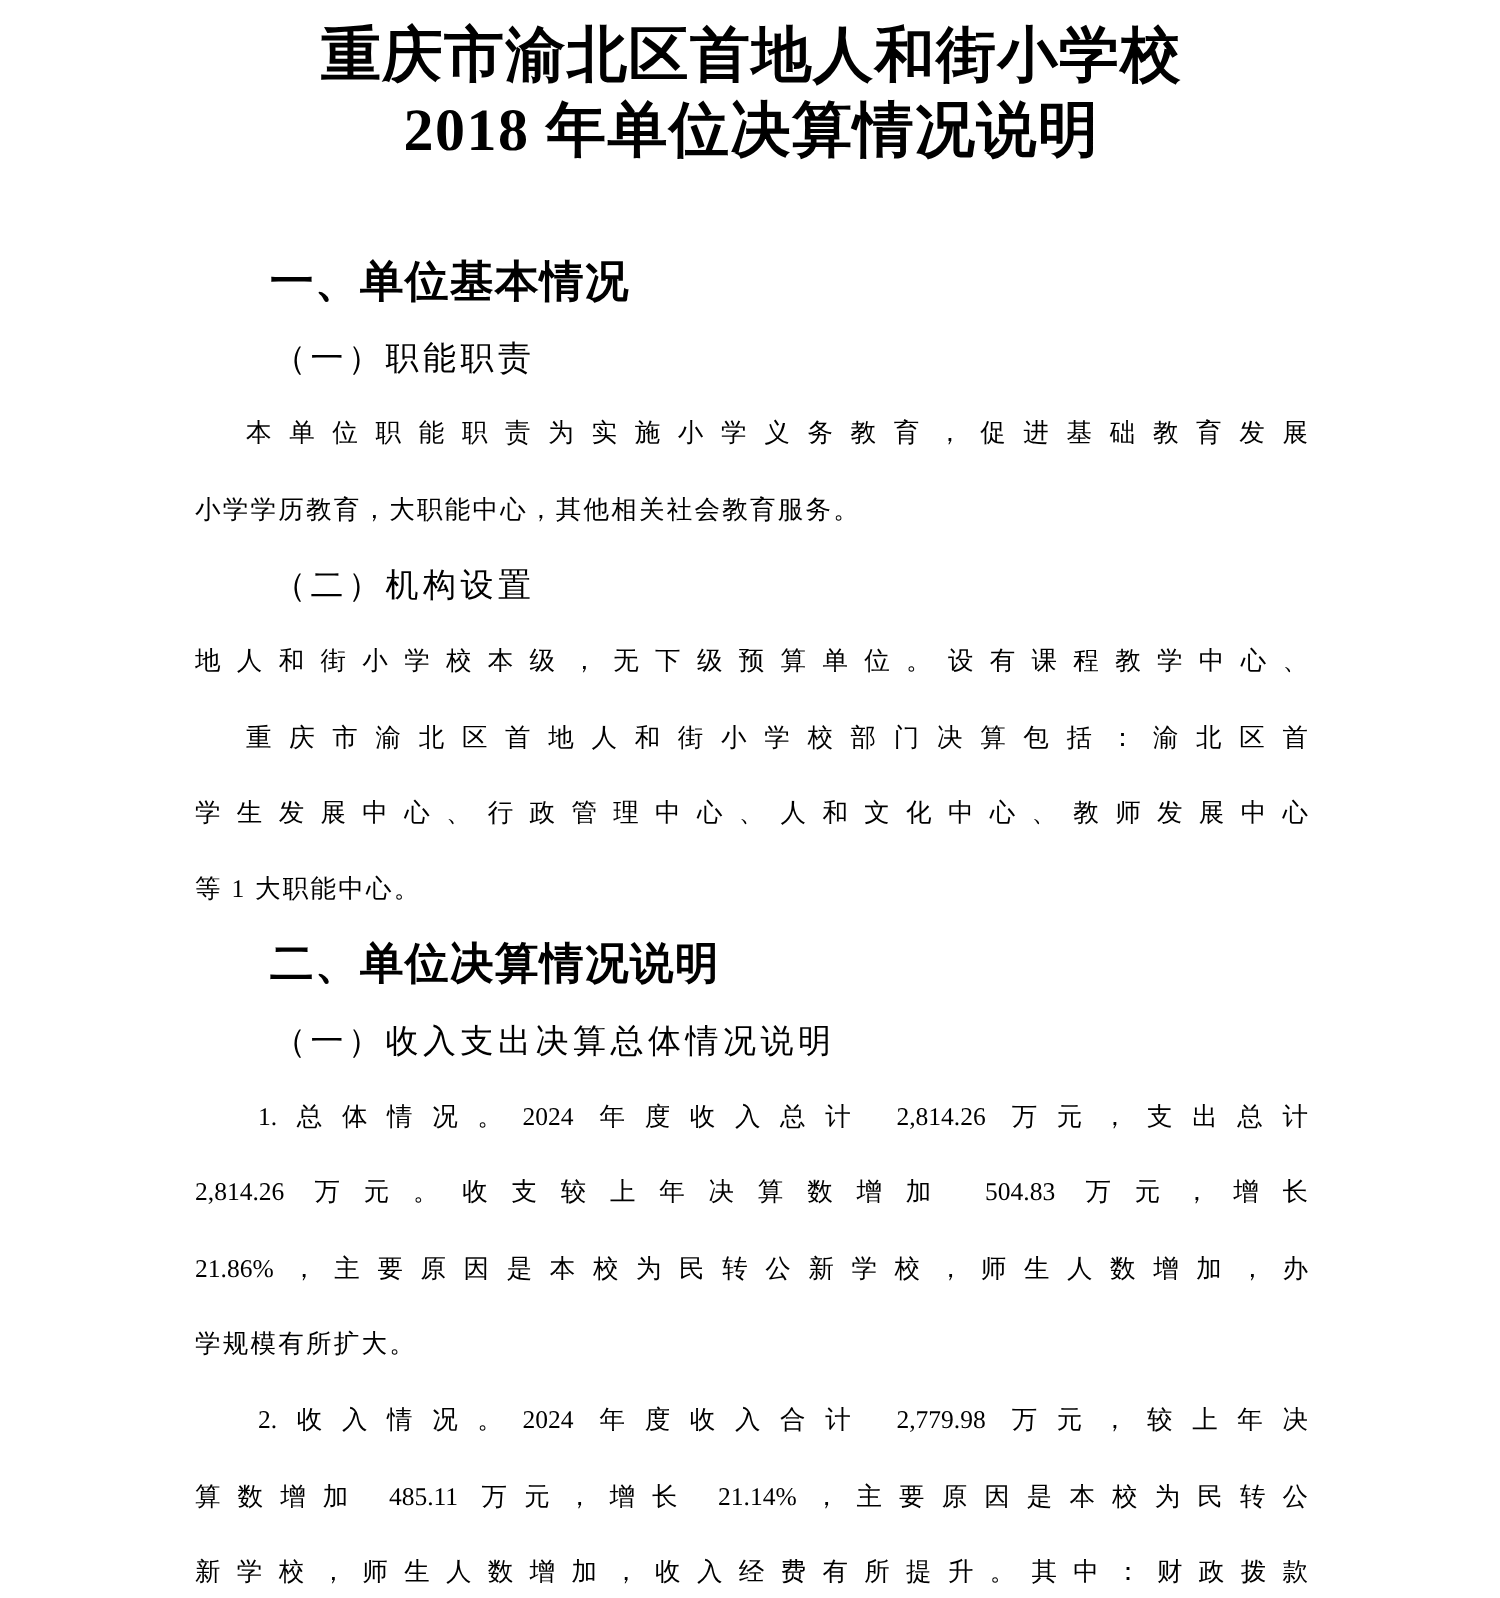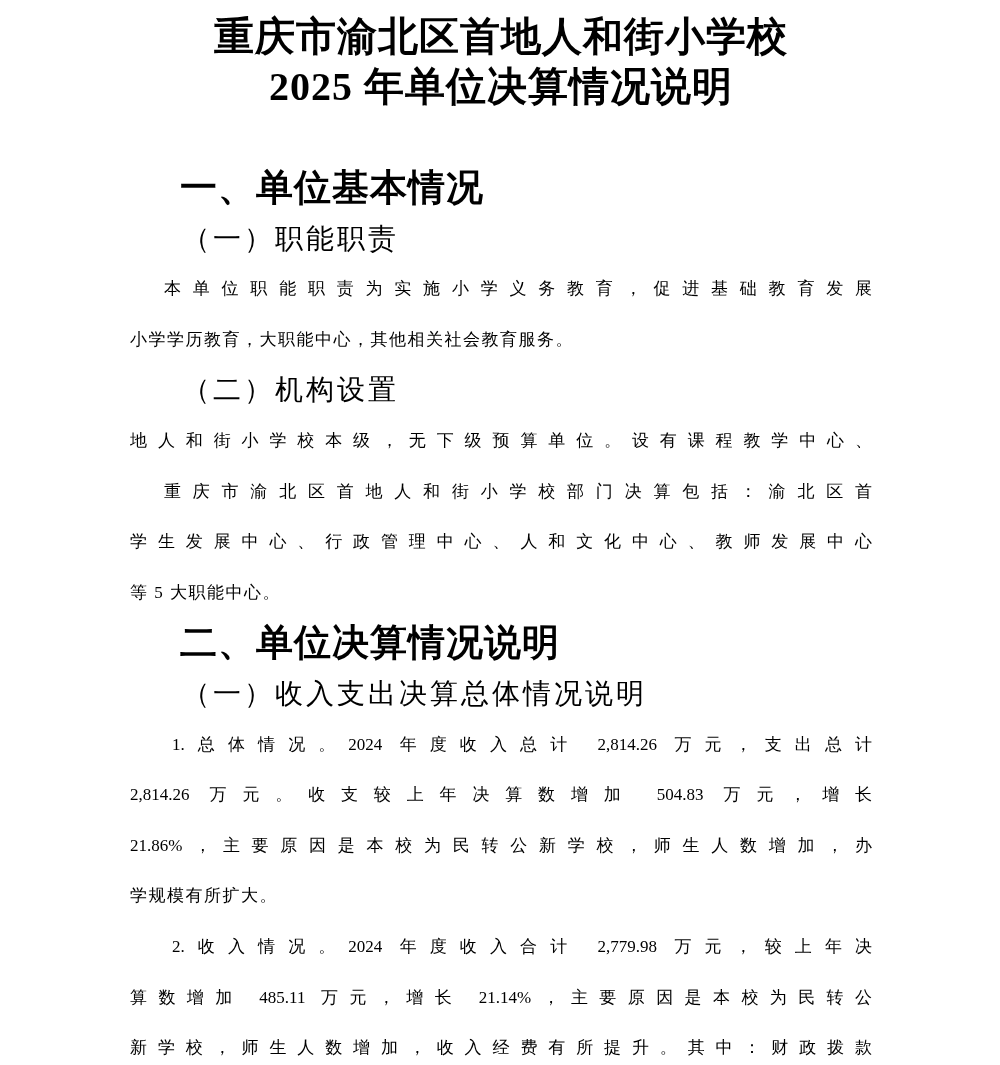--- a/index.html
+++ b/index.html
@@ -40,59 +40,59 @@
   .line.justify{
     text-align:justify;
     text-align-last:justify;
     letter-spacing:0;
   }
   .line .bold{font-weight:400;}
   
   .block.h1 .line{
     font-family:Liberation Sans, sans-serif;
     font-weight:700;
-    font-size:37px;
+    font-size:29px;
     text-indent:50px;
     letter-spacing:1px;
   }
   .block.h2 .line{
-    font-size:28px;
+    font-size:22px;
     text-indent:52px;
     letter-spacing:3px;
   }
   .line.ind-p{text-indent:34px;}
   .line.ind-num{text-indent:42px;}
 </style>
 </head>
 <body>
 
 <div class="page">
   <div class="doc-title">
     <div>重庆市渝北区首地人和街小学校</div>
-    <div>2025 年单位决算情况说明</div>
+    <div>2018 年单位决算情况说明</div>
   </div>
   <div class="doc-body" id="doc-body">
       <div class="block h1">
         <div class="line"><span>一、单位基本情况</span></div>
       </div>
       <div class="block h2">
         <div class="line"><span>（一）职能职责</span></div>
       </div>
       <div class="block p">
         <div class="line justify ind-p"><span>本单位职能职责为实施小学义务教育，促进基础教育发展</span></div>
         <div class="line"><span>小学学历教育，大职能中心，其他相关社会教育服务。</span></div>
       </div>
       <div class="block h2">
         <div class="line"><span>（二）机构设置</span></div>
       </div>
       <div class="block p">
         <div class="line justify"><span>地人和街小学校本级，无下级预算单位。设有课程教学中心、</span></div>
         <div class="line justify ind-p"><span>重庆市渝北区首地人和街小学校部门决算包括：渝北区首</span></div>
         <div class="line justify"><span>学生发展中心、行政管理中心、人和文化中心、教师发展中心</span></div>
-        <div class="line"><span>等 5 大职能中心。</span></div>
+        <div class="line"><span>等 1 大职能中心。</span></div>
       </div>
       <div class="block h1">
         <div class="line"><span>二、单位决算情况说明</span></div>
       </div>
       <div class="block h2">
         <div class="line"><span>（一）收入支出决算总体情况说明</span></div>
       </div>
       <div class="block p">
         <div class="line justify ind-num"><span class="bold">1.总体情况。</span><span>2024 年度收入总计 2,814.26 万元，支出总计</span></div>
         <div class="line justify"><span>2,814.26 万元。收支较上年决算数增加 504.83 万元，增长</span></div>

